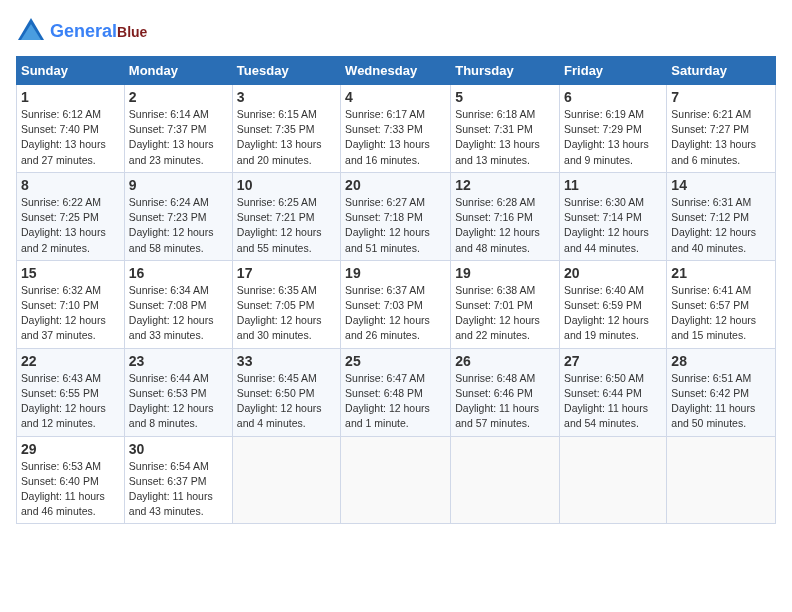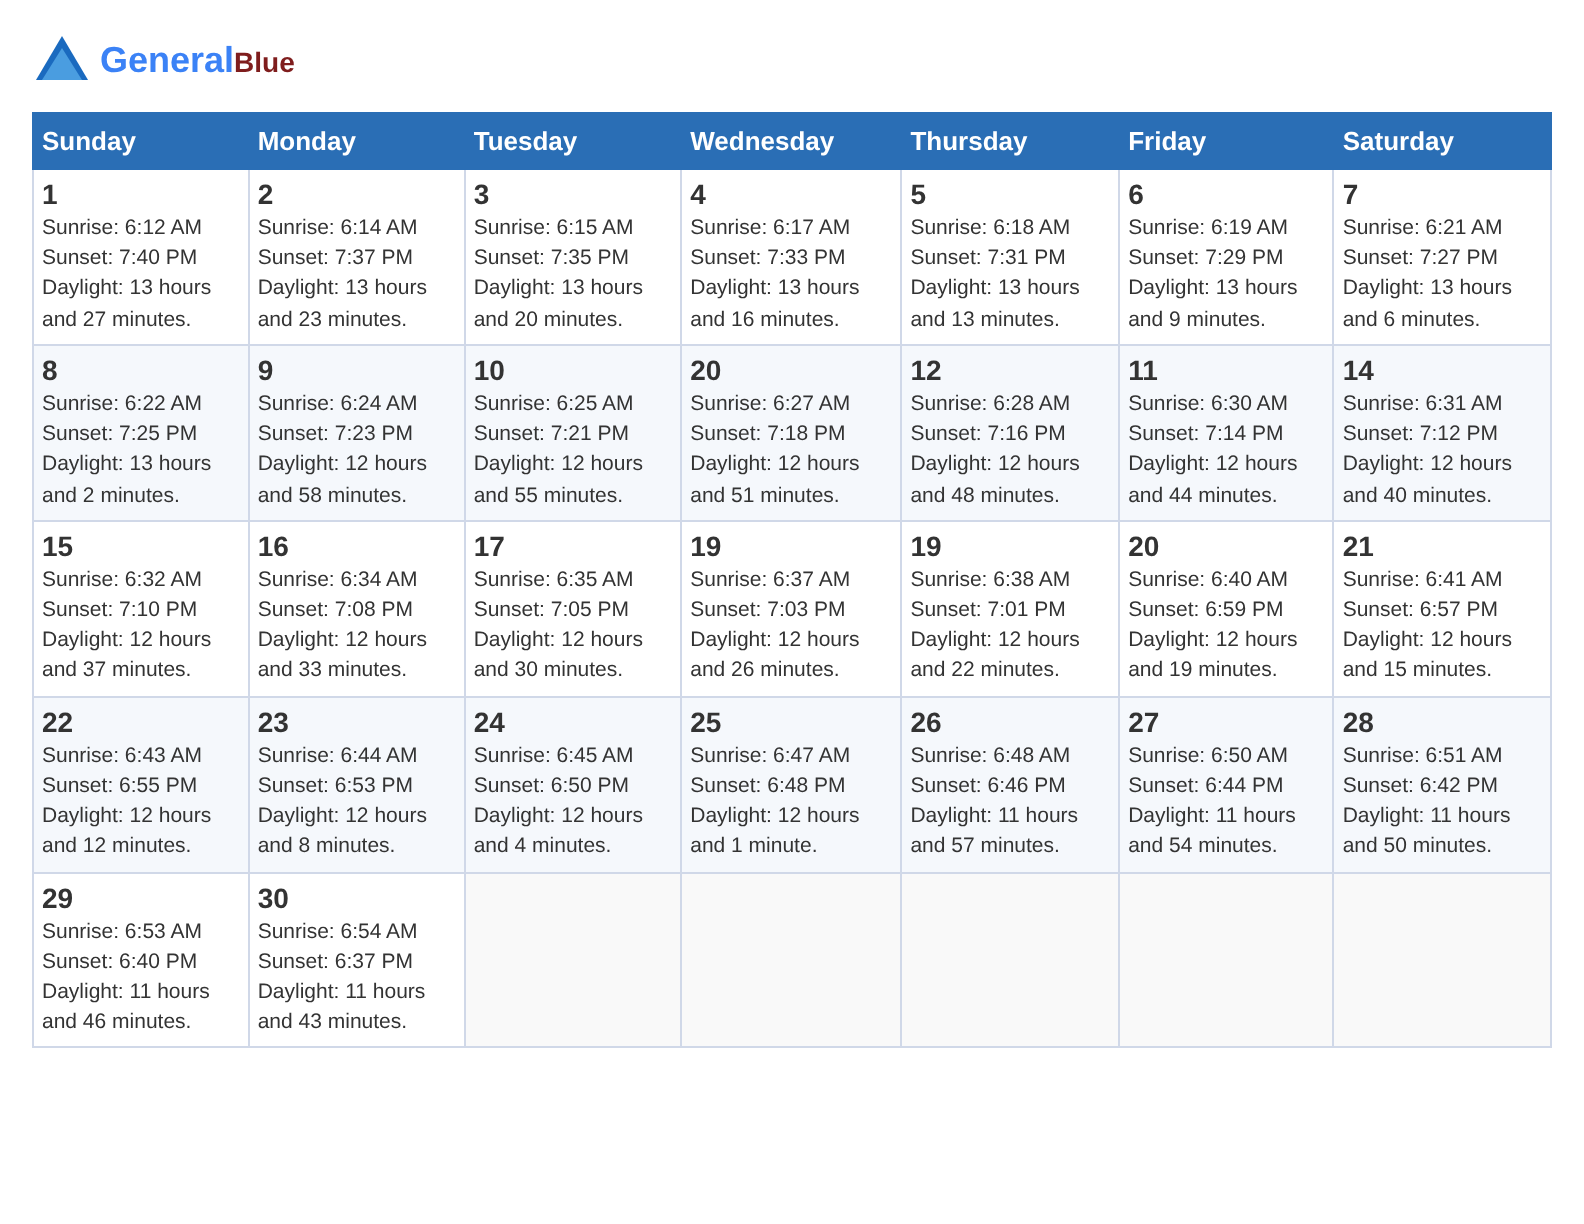--- a/index.html
+++ b/index.html
@@ -215,21 +215,21 @@
       <tr>
         <td>
           <span class="day-num">22</span>
           <div class="day-info">Sunrise: 6:43 AM<br>Sunset: 6:55 PM<br>Daylight: 12 hours<br>and 12 minutes.</div>
         </td>
         <td>
           <span class="day-num">23</span>
           <div class="day-info">Sunrise: 6:44 AM<br>Sunset: 6:53 PM<br>Daylight: 12 hours<br>and 8 minutes.</div>
         </td>
         <td>
-          <span class="day-num">24</span>
+          <span class="day-num">33</span>
           <div class="day-info">Sunrise: 6:45 AM<br>Sunset: 6:50 PM<br>Daylight: 12 hours<br>and 4 minutes.</div>
         </td>
         <td>
           <span class="day-num">25</span>
           <div class="day-info">Sunrise: 6:47 AM<br>Sunset: 6:48 PM<br>Daylight: 12 hours<br>and 1 minute.</div>
         </td>
         <td>
           <span class="day-num">26</span>
           <div class="day-info">Sunrise: 6:48 AM<br>Sunset: 6:46 PM<br>Daylight: 11 hours<br>and 57 minutes.</div>
         </td>

